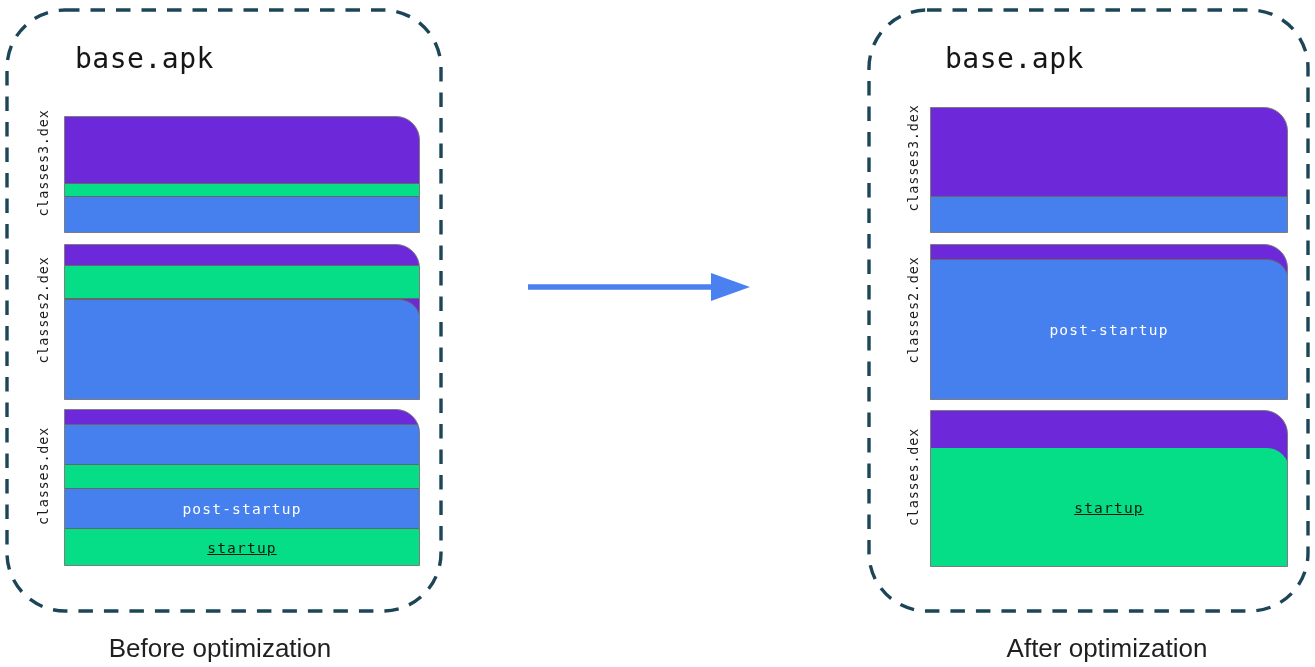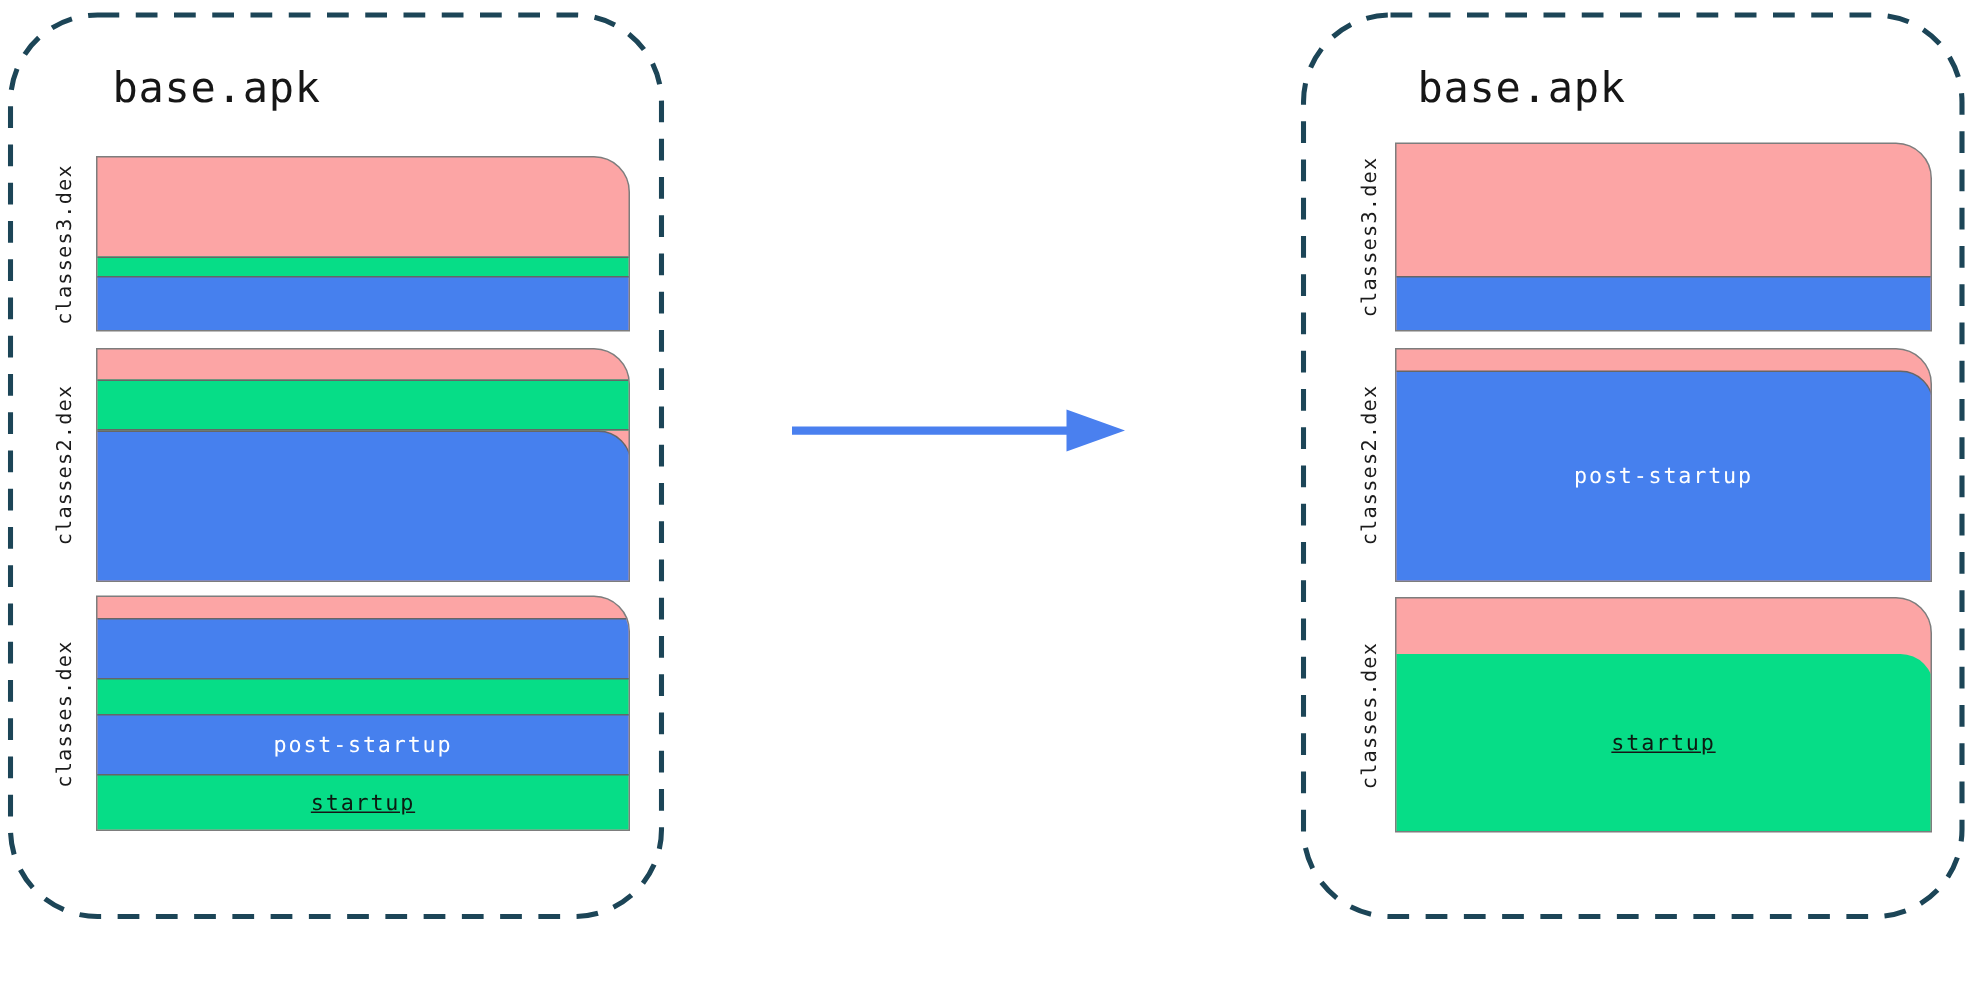--- a/index.html
+++ b/index.html
@@ -12,22 +12,22 @@
   .apk-title{
     position:absolute;font-size:28px;font-weight:400;letter-spacing:.5px;color:#161616;
     font-family:"DejaVu Sans Mono",monospace;white-space:nowrap;
   }
   .vlabel{
     position:absolute;writing-mode:vertical-rl;transform:translateY(-50%) rotate(180deg);
     font-size:13.5px;letter-spacing:.8px;color:#1b1b1b;white-space:nowrap;
     font-family:"DejaVu Sans Mono",monospace;
   }
   .page{
-    position:absolute;background:#fca5a5;border:1.6px solid var(--page-border-gray,#7d7d7d);
-    border-top-right-radius:24px;overflow:hidden;box-sizing:border-box;
+    position:absolute;background:#6d28d9;border:1.6px solid var(--page-border-gray,#7d7d7d);
+    border-top-right-radius:24px;overflow:hidden;box-sizing:border-box;margin-top:12px;
   }
   .band{position:absolute;left:-2px;right:-2px;box-sizing:border-box;
         display:flex;align-items:center;justify-content:center;}
   .band.bordered{border:1.6px solid #666;}
   .band.green{background:var(--startup-green,#06dd87);text-decoration:underline;}
   .band.blue{background:var(--post-startup-blue,#4680ee);}
   .band.round-tr{border-top-right-radius:22px;}
   .band-label{
     font-size:14.5px;letter-spacing:1.2px;font-family:"DejaVu Sans Mono",monospace;
   }
@@ -101,14 +101,16 @@
     </div>
 
     <div class="vlabel" style="left:38px;top:469px;">classes.dex</div>
     <div class="page" style="left:63px;top:390px;width:358px;height:157px;">
       <div class="band green round-tr" style="top:37px;bottom:-2px;">
         <span class="band-label on-green">startup</span>
       </div>
     </div>
   </section>
 
+  <div class="caption" style="left:40px;top:633px;width:360px;">Before optimization</div>
+  <div class="caption" style="left:927px;top:633px;width:360px;">After optimization</div>
 
 </div>
 
 </body></html>

